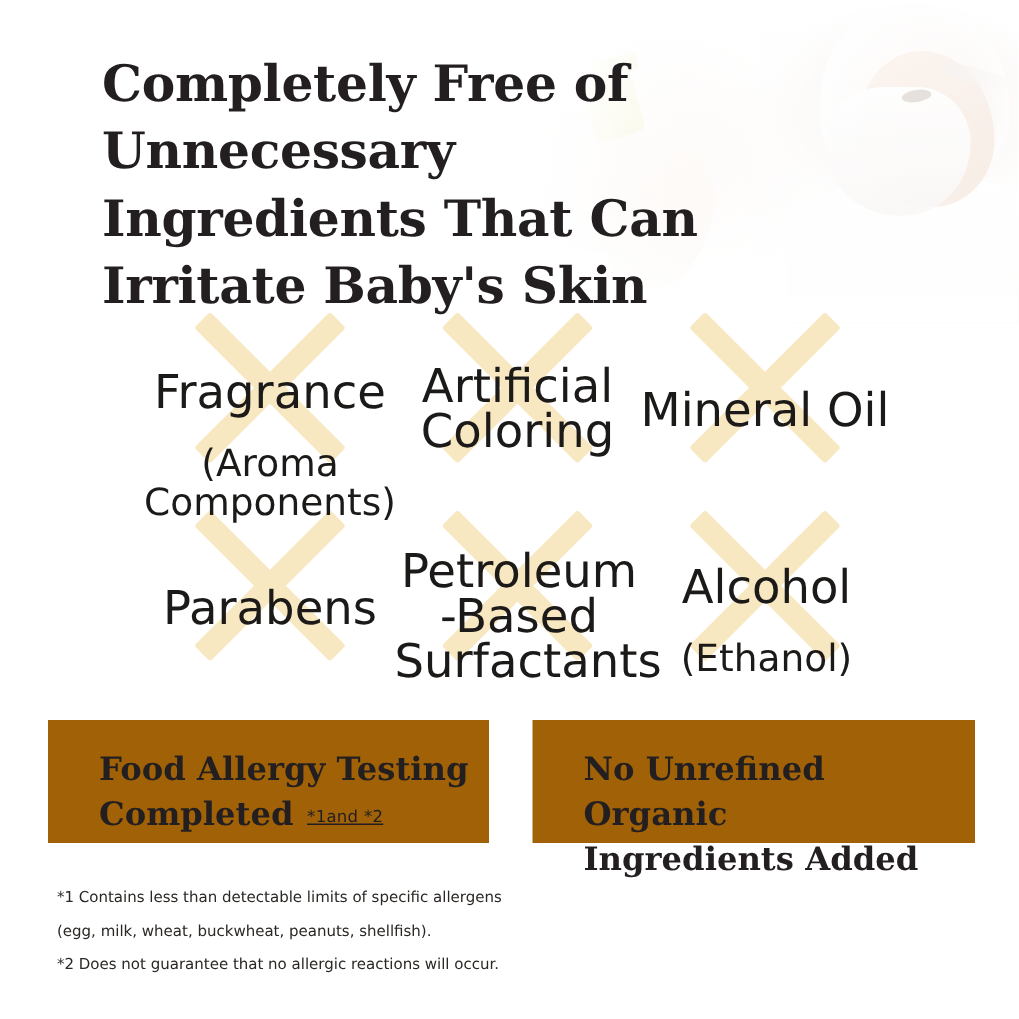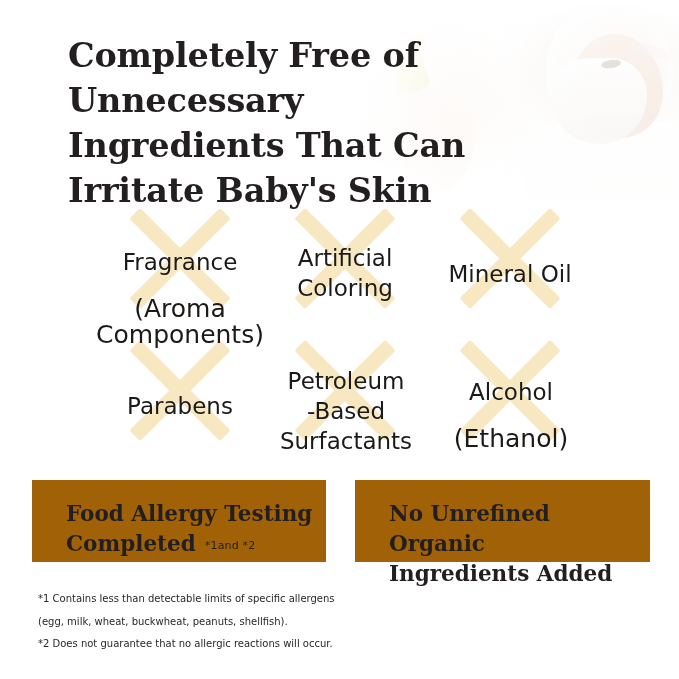--- a/index.html
+++ b/index.html
@@ -171,21 +171,21 @@
   .cross span.b { transform: rotate(-45deg); }
 
   .ing {
     position: absolute;
     color: #1c1a18;
     font-family: "DejaVu Sans", "Liberation Sans", sans-serif;
     font-weight: 400;
     text-align: center;
     white-space: pre-line;
   }
-  .ing .l1 { display: block; font-size: 23px; line-height: 30px; }
+  .ing .l1 { display: block; font-size: 31px; line-height: 30px; }
   .ing .l2 { display: block; font-size: 25px; line-height: 26px; }
 
   
   .banner {
     position: absolute;
     background: #a16207;
   }
   .banner .btxt {
     position: absolute;
     left: 34px;
@@ -198,20 +198,21 @@
     color: #231f20;
     white-space: pre-line;
   }
   .banner .bnote {
     font-family: "DejaVu Sans", "Liberation Sans", sans-serif;
     font-weight: 400;
     font-size: 11px;
     letter-spacing: 0.2px;
     vertical-align: 2px;
     margin-left: 9px;
+    text-decoration: underline;
   }
 
   
   .footnotes {
     position: absolute;
     left: 38px;
     top: 588px;
     width: 600px;
     font-family: "DejaVu Sans", "Liberation Sans", sans-serif;
     font-size: 10px;

